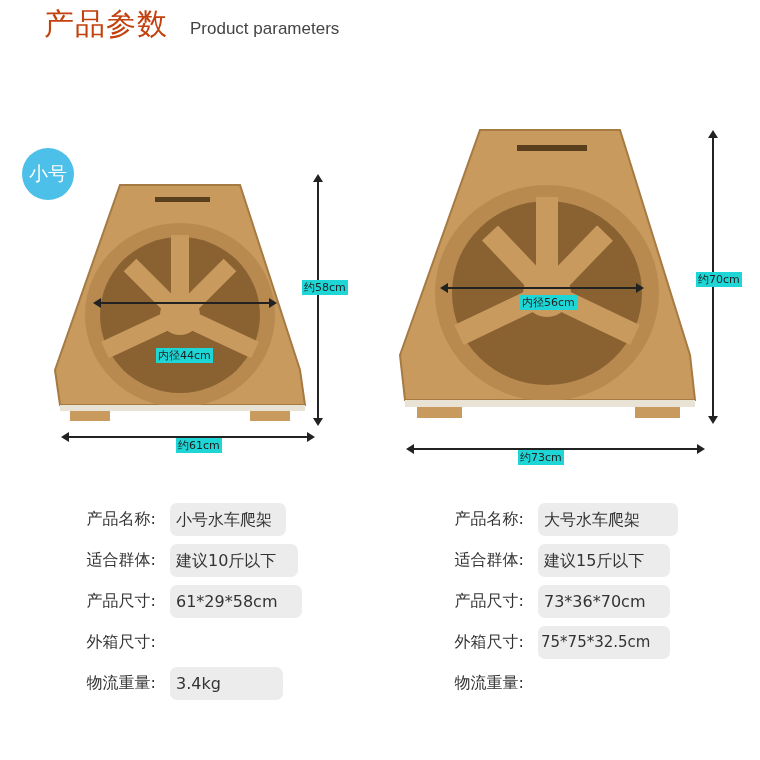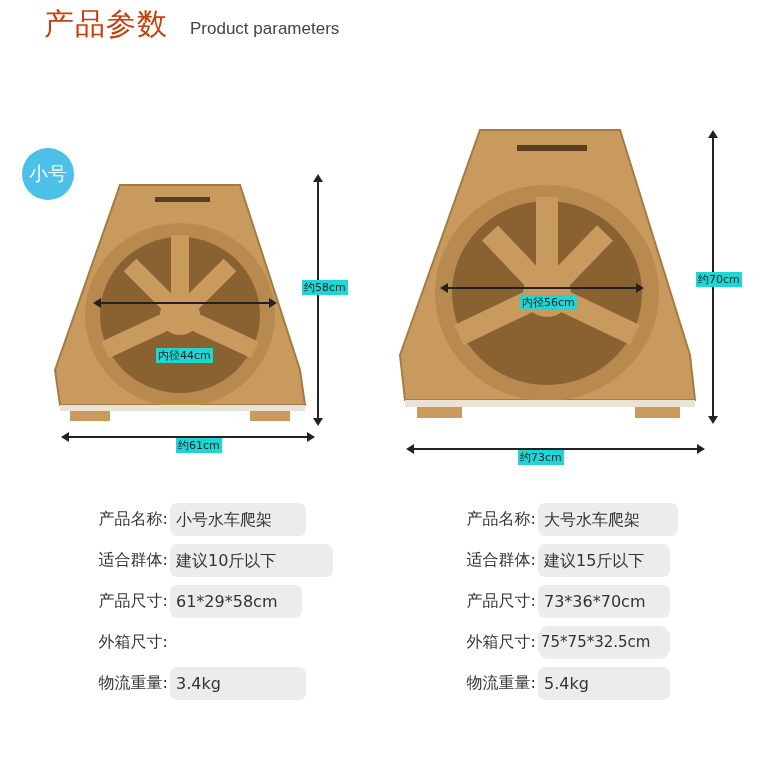--- a/index.html
+++ b/index.html
@@ -28,21 +28,21 @@
   .arrow.h::before { left: -2px; border-right: 8px solid #222; }
   .arrow.h::after { right: -2px; border-left: 8px solid #222; }
   .arrow.v::before, .arrow.v::after {
     content: ""; position: absolute; left: -4px; border-left: 5px solid transparent; border-right: 5px solid transparent;
   }
   .arrow.v::before { top: -2px; border-bottom: 8px solid #222; }
   .arrow.v::after { bottom: -2px; border-top: 8px solid #222; }
 
   .spec-table { position: absolute; }
   .spec-row { display: flex; align-items: center; height: 33px; margin-bottom: 8px; }
-  .spec-key { font-size: 16px; color: #333; white-space: nowrap; width: 98px; text-align: right; padding-right: 2px; }
+  .spec-key { font-size: 16px; color: #333; white-space: nowrap; width: 98px; text-align: right; padding-right: 14px; }
   .spec-val {
     background: #ececec; border-radius: 7px; height: 33px; line-height: 33px;
     padding: 0 6px; font-size: 16px; color: #333; white-space: nowrap;
   }
 </style>
 </head>
 <body>
 
 <div class="header">
   <span class="cn">产品参数</span>
@@ -86,53 +86,52 @@
   <div class="dim-label" style="left:150px;top:185px;">内径56cm</div>
   <div class="arrow v" style="left:342px;top:22px;height:290px;"></div>
   <div class="dim-label" style="left:326px;top:162px;">约70cm</div>
   <div class="arrow h" style="left:38px;top:338px;width:295px;"></div>
   <div class="dim-label" style="left:148px;top:340px;">约73cm</div>
 </div>
 
 <div class="spec-table" style="left:72px;top:503px;">
   <div class="spec-row">
     <span class="spec-key">产品名称:</span>
-    <span class="spec-val" style="width:136px;">小号水车爬架</span>
+    <span class="spec-val" style="width:116px;">小号水车爬架</span>
   </div>
   <div class="spec-row">
     <span class="spec-key">适合群体:</span>
-    <span class="spec-val" style="width:163px;">建议10斤以下</span>
+    <span class="spec-val" style="width:128px;">建议10斤以下</span>
   </div>
   <div class="spec-row">
     <span class="spec-key">产品尺寸:</span>
     <span class="spec-val" style="width:132px;">61*29*58cm</span>
   </div>
   <div class="spec-row">
     <span class="spec-key">外箱尺寸:</span>
   </div>
   <div class="spec-row">
     <span class="spec-key">物流重量:</span>
-    <span class="spec-val" style="width:136px;">3.4kg</span>
+    <span class="spec-val" style="width:113px;">3.4kg</span>
   </div>
 </div>
 
 <div class="spec-table" style="left:440px;top:503px;">
   <div class="spec-row">
     <span class="spec-key">产品名称:</span>
     <span class="spec-val" style="width:140px;">大号水车爬架</span>
   </div>
   <div class="spec-row">
     <span class="spec-key">适合群体:</span>
     <span class="spec-val" style="width:132px;">建议15斤以下</span>
   </div>
   <div class="spec-row">
     <span class="spec-key">产品尺寸:</span>
     <span class="spec-val" style="width:132px;">73*36*70cm</span>
   </div>
   <div class="spec-row">
     <span class="spec-key">外箱尺寸:</span>
-    <span class="spec-val" style="width:132px;padding:0 3px;font-size:15px;border-radius:11px;">75*75*32.5cm</span>
+    <span class="spec-val" style="width:132px;padding:0 3px;font-size:15px;">75*75*32.5cm</span>
   </div>
   <div class="spec-row">
     <span class="spec-key">物流重量:</span>
-    <span class="spec-val" style="width:132px;">5.4kg</span>
   </div>
 </div>
 
 </body></html>

